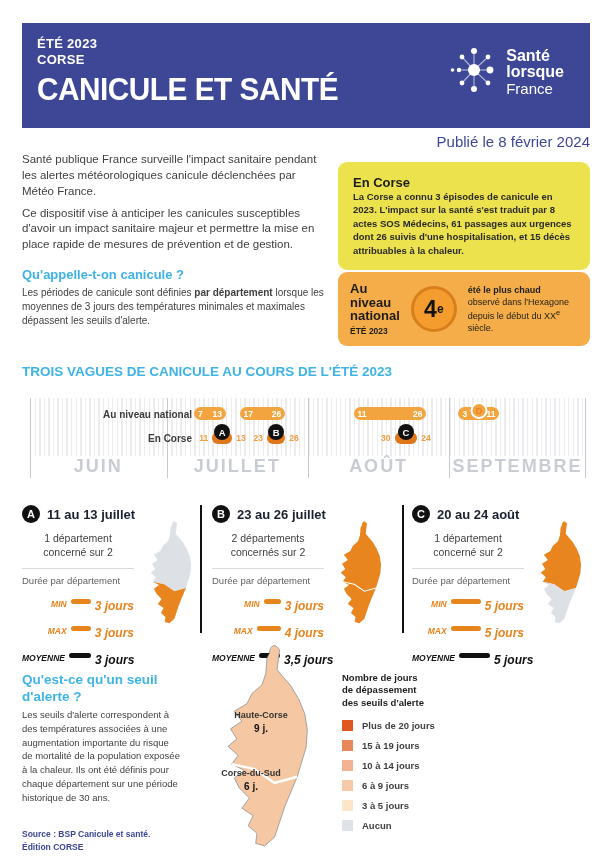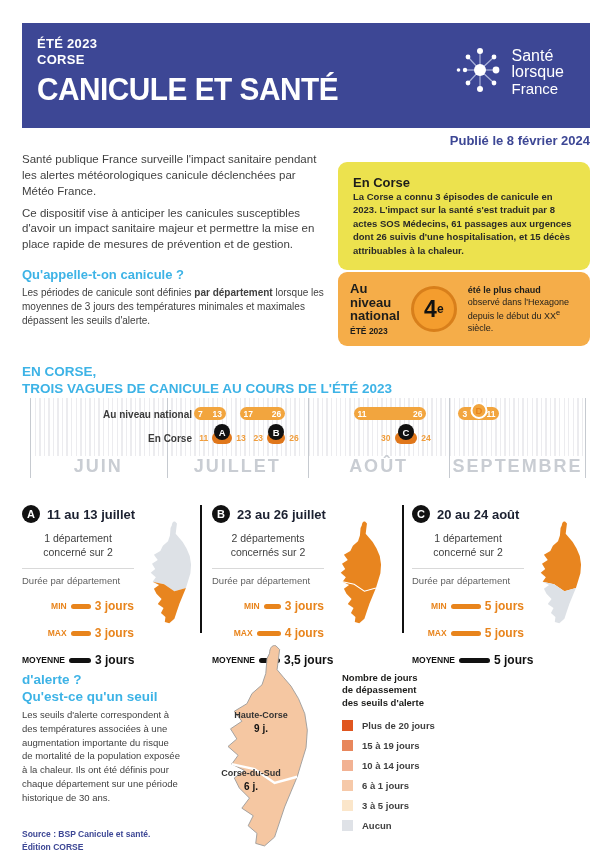--- a/index.html
+++ b/index.html
@@ -5,24 +5,24 @@
   * { margin:0; padding:0; box-sizing:border-box; }
   body { background:#ffffff; font-family:"Liberation Sans", sans-serif; }
   .page { position:relative; width:612px; height:868px; background:#ffffff; overflow:hidden; }
 
   
   .band { position:absolute; left:22px; top:23px; width:568px; height:105px; background:#3d4795; color:#fff; padding:13px 0 0 15px; }
   .band .season, .band .region { font-size:13px; font-weight:bold; letter-spacing:.3px; line-height:1.25; }
   .band .title { font-size:31px; font-weight:bold; letter-spacing:-.5px; margin-top:3px; transform:scaleX(.96); transform-origin:left; white-space:nowrap; }
   .logo { position:absolute; right:26px; top:22px; display:flex; align-items:center; gap:8px; }
   .logo-text { color:#fff; line-height:1.02; }
-  .logo-text .l1, .logo-text .l2 { font-size:16px; font-weight:normal; }
+  .logo-text .l1, .logo-text .l2 { font-size:16px; font-weight:bold; }
   .logo-text .l3 { font-size:15px; font-weight:normal; }
 
-  .published { position:absolute; right:22px; top:133px; font-size:13px; font-weight:bold; color:#3d4795; }
+  .published { position:absolute; right:22px; top:133px; font-size:15px; font-weight:normal; color:#3d4795; }
 
   
   .intro { position:absolute; left:22px; top:152px; width:302px; color:#3f3f3f; }
   .intro p { font-size:11.5px; line-height:1.38; }
   .intro .p2 { margin-top:6px; }
   .q-heading { margin-top:14px; color:#3db3e6; font-size:13px; font-weight:bold; }
   .intro .p3 { margin-top:4px; font-size:10px; line-height:1.4; }
   .intro .p3 b { font-weight:bold; }
 
   
@@ -60,21 +60,21 @@
   .col { position:absolute; top:505px; width:176px; }
   .col-a { left:22px; } .col-b { left:212px; } .col-c { left:412px; }
   .col-head { display:flex; align-items:center; gap:7px; }
   .head-dot { width:18px; height:18px; border-radius:50%; background:#111; color:#fff; font-size:11px; font-weight:bold; display:flex; align-items:center; justify-content:center; flex:none; }
   .col-title { font-size:13px; font-weight:bold; color:#1b2030; }
   .col-body { display:flex; margin-top:9px; }
   .col-stats { width:112px; }
   .dept { text-align:center; font-size:10.5px; color:#3f3f3f; line-height:1.3; }
   .col-hr { border:none; border-top:1px solid #d9d9d9; margin:9px 0 6px; }
   .dur-label { font-size:9.5px; color:#5f5f5f; margin-bottom:11px; }
-  .stat { display:flex; align-items:center; margin-top:13px; }
+  .stat { display:flex; align-items:flex-start; margin-top:13px;font-style:italic; }
   .stat-label { width:48px; text-align:right; font-size:8.5px; font-weight:bold; }
   .pill { height:5px; border-radius:3px; margin:0 4px; flex:none; }
   .stat-value { font-size:12px; font-weight:bold; white-space:nowrap; }
   .orange { color:#e8841c; } .pill.orange { background:#e8841c; }
   .black { color:#111; } .pill.black { background:#111; }
   .col-map { margin-left:2px; margin-top:-14px; }
   .divider { position:absolute; top:505px; width:2px; height:128px; background:#111; }
   .div-1 { left:200px; } .div-2 { left:402px; }
 
   
@@ -161,21 +161,20 @@
         <span>4</span>
         <sup>e</sup>
       </div>
     <div class="nat-right">
       <div class="nb">été le plus chaud</div>
       <div><span>observé dans l'Hexagone depuis le début du XX</span><sup>e</sup><span> siècle.</span></div>
     </div>
   </div>
 
   <div class="tl-heading">
-    <div>EN CORSE,</div>
     <div>TROIS VAGUES DE CANICULE AU COURS DE L'ÉTÉ 2023</div>
   </div>
 
   <div class="timeline">
     <div class="tl-stripes"></div>
     <div class="tl-vline" style="left:0%"></div>
     <div class="tl-vline" style="left:24.59%"></div>
     <div class="tl-vline" style="left:50%"></div>
     <div class="tl-vline" style="left:75.41%"></div>
     <div class="tl-vline" style="left:99.9%"></div>
@@ -337,22 +336,22 @@
           <path fill="#dde1e6" d="M26,97 L44,101 L60,112 L78,107 L73,119 L68,131 L64,143 L60,155 L52,162 L45,160 L46,152 L39,146 L43,138 L34,132 L40,124 L32,116 L28,108 L36,102 Z"></path>
         </svg>
       </div>
     </div>
   </div>
 
   <div class="divider div-1"></div>
   <div class="divider div-2"></div>
 
   <div class="th-heading">
+    <div>Qu'est-ce qu'un seuil</div>
     <div>d'alerte ?</div>
-    <div>Qu'est-ce qu'un seuil</div>
   </div>
   <div class="th-body">Les seuils d'alerte correspondent à des températures associées à une augmentation importante du risque de mortalité de la population exposée à la chaleur. Ils ont été définis pour chaque département sur une période historique de 30 ans.</div>
   <div class="source">
     <div>Source : BSP Canicule et santé.</div>
     <div>Édition CORSE</div>
   </div>
 
   <div class="big-map">
     <svg width="128" height="214" viewBox="0 0 100 170">
       <g stroke="#9a9a9a" stroke-width="0.7">
@@ -385,21 +384,21 @@
       <div class="legend-item">
           <span class="swatch" style="background: rgb(232, 135, 92);"></span>
           <span class="legend-label">15 à 19 jours</span>
         </div>
       <div class="legend-item">
           <span class="swatch" style="background: rgb(242, 178, 147);"></span>
           <span class="legend-label">10 à 14 jours</span>
         </div>
       <div class="legend-item">
           <span class="swatch" style="background: rgb(246, 201, 169);"></span>
-          <span class="legend-label">6 à 1 jours</span>
+          <span class="legend-label">6 à 9 jours</span>
         </div>
       <div class="legend-item">
           <span class="swatch" style="background: rgb(251, 230, 202);"></span>
           <span class="legend-label">3 à 5 jours</span>
         </div>
       <div class="legend-item">
           <span class="swatch" style="background: rgb(223, 226, 231);"></span>
           <span class="legend-label">Aucun</span>
         </div>
     </div>

